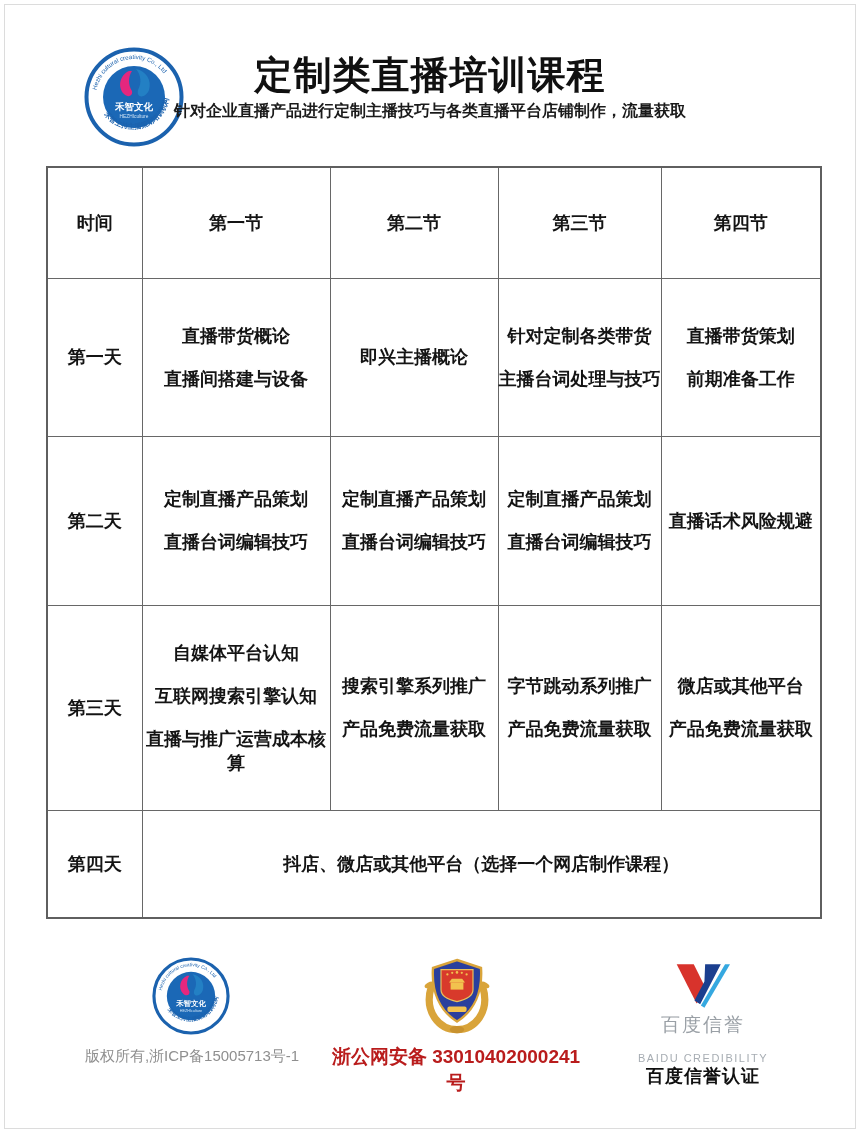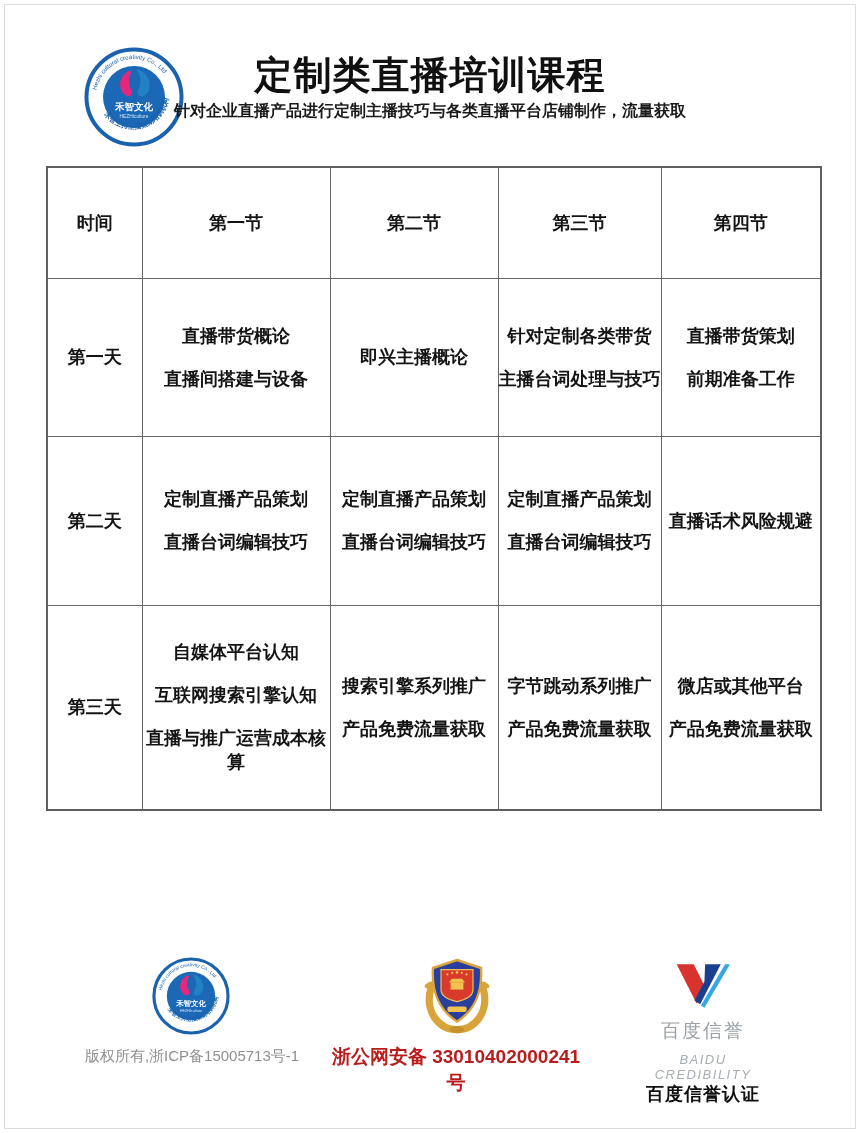--- a/index.html
+++ b/index.html
@@ -41,22 +41,22 @@
 
   
   .hezhi-logo-footer{position:absolute;left:152px;top:957px;width:78px;height:78px;}
   .icp-text{position:absolute;left:62px;top:1047px;width:260px;text-align:center;
             font-size:15px;color:#8f8f8f;}
   .police-badge{position:absolute;left:417px;top:953px;width:80px;height:86px;}
   .police-text{position:absolute;left:326px;top:1044px;width:260px;text-align:center;
                font-size:19px;font-weight:bold;color:#b91c1c;}
   .baidu-block{position:absolute;left:633px;top:960px;width:140px;text-align:center;}
   .baidu-v{width:64px;height:52px;display:block;margin:0 auto;}
-  .baidu-title{font-size:19px;color:#9aa0a6;letter-spacing:2px;margin-top:6px;font-family:Liberation Mono, monospace;}
-  .baidu-sub{font-size:13px;color:#a7adb3;letter-spacing:1.5px;margin-top:8px;font-style:italic;}
+  .baidu-title{font-size:19px;color:#9aa0a6;letter-spacing:2px;font-family:Liberation Mono, monospace;}
+  .baidu-sub{font-size:11px;color:#a7adb3;letter-spacing:1.5px;margin-top:14px;}
   .baidu-cert{font-size:18px;font-weight:bold;color:#101010;letter-spacing:1px;}
 </style>
 </head>
 <body>
 
 <div class="frame"></div>
 
 <svg class="hezhi-logo-header" viewBox="0 0 100 100">
   <circle cx="50" cy="50" r="47.5" fill="#ffffff" stroke-width="4" stroke="#1b62ae"></circle>
   <circle cx="50" cy="50" r="31" fill="#1b68b6"></circle>
@@ -144,20 +144,24 @@
       <td class="content">
         <div class="line">字节跳动系列推广</div>
         <div class="line">产品免费流量获取</div>
       </td>
       <td class="content">
         <div class="line">微店或其他平台</div>
         <div class="line">产品免费流量获取</div>
       </td>
     </tr>
 
+    <tr class="r4">
+      <td class="day">第四天</td>
+      <td class="content merged" colspan="4">抖店、微店或其他平台（选择一个网店制作课程）</td>
+    </tr>
   </tbody>
 </table>
 
 <svg class="hezhi-logo-footer" viewBox="0 0 100 100">
   <circle cx="50" cy="50" r="47.5" fill="#ffffff" stroke-width="4" stroke="#1b62ae"></circle>
   <circle cx="50" cy="50" r="31" fill="#1b68b6"></circle>
   <g transform="rotate(-14 50 50)" fill="#1b62ae">
     <path id="arcT2" d="M 12 50 A 38 38 0 1 1 88 50" fill="none"></path>
     <path id="arcB2" d="M 15.5 56 A 36 36 0 0 0 84.5 56" fill="none"></path>
     <text font-size="6.2"><textPath href="#arcT2" startOffset="50%" text-anchor="middle">Hezhi cultural creativity Co., Ltd</textPath></text>

